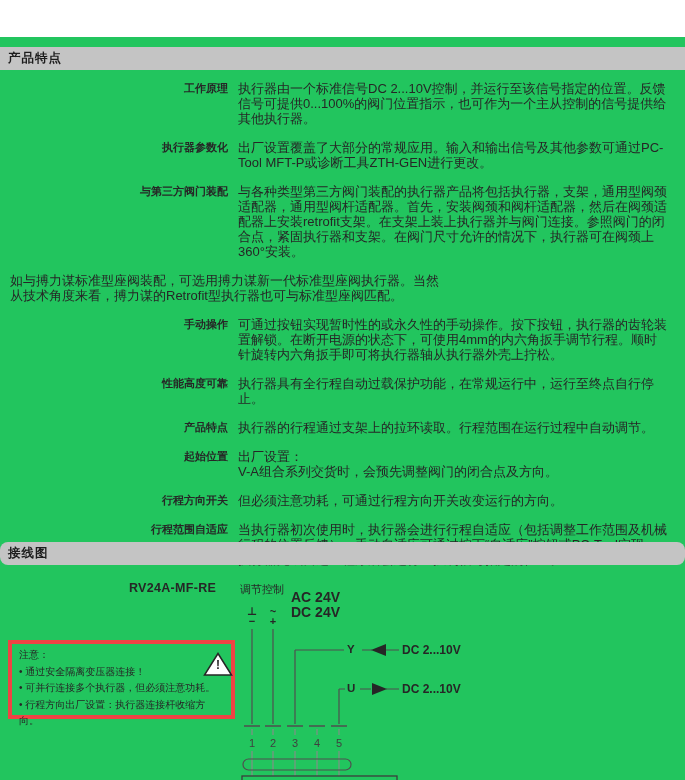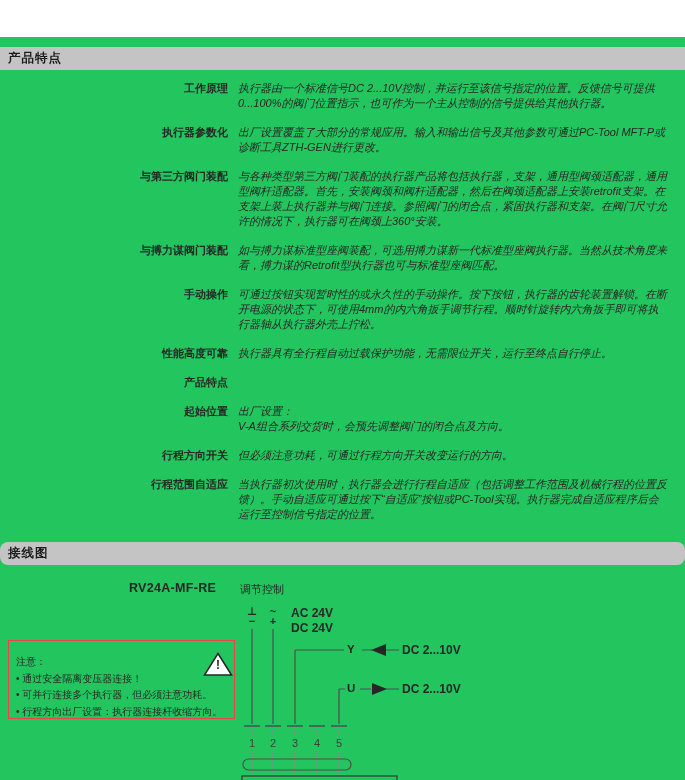--- a/index.html
+++ b/index.html
@@ -8,45 +8,45 @@
   .section-bar{position:absolute;left:0;width:685px;height:23px;background:#c4c4c4;
         box-sizing:border-box;display:flex;align-items:center;padding-left:8px;}
   .section-bar .bar-title{font-size:12.5px;font-weight:bold;color:#1d1d1d;letter-spacing:1px;}
   .bar-features{top:10px;}
   .bar-wiring{top:505px;border-radius:8px;}
 
   .features{position:absolute;top:44px;left:0;width:668px;}
   .feature-row{display:flex;margin-bottom:14px;}
   .feature-label{width:228px;flex-shrink:0;text-align:right;font-weight:bold;
         font-size:11px;line-height:15px;}
-  .feature-text{margin-left:10px;width:430px;font-size:11px;line-height:15px;
-        white-space:pre-line;font-style:italic;}
+  .feature-text{margin-left:10px;width:430px;font-size:13px;line-height:15px;
+        white-space:pre-line;}
 
   .diagram{position:absolute;top:540px;left:0;width:685px;height:240px;}
   .diagram svg.art{position:absolute;left:0;top:0;}
   .abs{position:absolute;}
   .model{left:129px;top:4px;font-weight:bold;font-size:12.5px;letter-spacing:.3px;}
   .mode{left:240px;top:5px;font-size:11px;}
   .sym{width:18px;text-align:center;font-size:11px;font-weight:bold;line-height:10px;}
   .sym span{display:block;}
   .sym-t1{left:243px;top:29px;}
   .sym-t2{left:264px;top:29px;}
   .sym-b1{left:243px;top:202px;}
   .sym-b2{left:264px;top:202px;}
-  .power{left:291px;top:29px;font-weight:bold;font-size:12px;line-height:15px;}
+  .power{left:291px;top:13px;font-weight:bold;font-size:14px;line-height:15px;}
   .power span{display:block;}
   .sig-label{font-weight:bold;font-size:11.5px;line-height:13px;}
   .sig-val{font-weight:bold;font-size:12px;line-height:13px;}
   .y-label{left:347px;top:66px;}
   .y-val{left:402px;top:67px;}
   .u-label{left:347px;top:105px;}
   .u-val{left:402px;top:106px;}
 
-  .note-box{left:8px;top:63px;width:227px;height:79px;border:1px solid #ef4444;
-        box-sizing:border-box;padding:13px 7px;font-size:10px;line-height:16.5px;}
+  .note-box{left:8px;top:63px;width:227px;height:79px;border:4px solid #ef4444;
+        box-sizing:border-box;padding:3px 7px;font-size:10px;line-height:16.5px;}
   .note-title{font-weight:normal;}
   .warning{left:203px;top:74px;width:30px;height:26px;}
   .warning .bang{position:absolute;left:0;top:7px;width:30px;text-align:center;
         font-size:12px;font-weight:bold;color:#262626;}
 
   .tnum{top:160px;width:16px;text-align:center;font-size:11px;color:#3f3f3f;}
   .tnum-1{left:244px;} .tnum-2{left:265px;} .tnum-3{left:287px;}
   .tnum-4{left:309px;} .tnum-5{left:331px;}
 </style>
 </head>
@@ -65,33 +65,33 @@
     </div>
     <div class="feature-row">
       <div class="feature-label">执行器参数化</div>
       <div class="feature-text">出厂设置覆盖了大部分的常规应用。输入和输出信号及其他参数可通过PC-Tool MFT-P或诊断工具ZTH-GEN进行更改。</div>
     </div>
     <div class="feature-row">
       <div class="feature-label">与第三方阀门装配</div>
       <div class="feature-text">与各种类型第三方阀门装配的执行器产品将包括执行器，支架，通用型阀颈适配器，通用型阀杆适配器。首先，安装阀颈和阀杆适配器，然后在阀颈适配器上安装retrofit支架。在支架上装上执行器并与阀门连接。参照阀门的闭合点，紧固执行器和支架。在阀门尺寸允许的情况下，执行器可在阀颈上360°安装。</div>
     </div>
     <div class="feature-row">
-      <div class="feature-label">与搏力谋阀门装配</div>
       <div class="feature-text">如与搏力谋标准型座阀装配，可选用搏力谋新一代标准型座阀执行器。当然从技术角度来看，搏力谋的Retrofit型执行器也可与标准型座阀匹配。</div>
     </div>
     <div class="feature-row">
       <div class="feature-label">手动操作</div>
       <div class="feature-text">可通过按钮实现暂时性的或永久性的手动操作。按下按钮，执行器的齿轮装置解锁。在断开电源的状态下，可使用4mm的内六角扳手调节行程。顺时针旋转内六角扳手即可将执行器轴从执行器外壳上拧松。</div>
     </div>
     <div class="feature-row">
       <div class="feature-label">性能高度可靠</div>
-      <div class="feature-text">执行器具有全行程自动过载保护功能，无需限位开关，运行至终点自行停止。</div>
+      <div class="feature-text">执行器具有全行程自动过载保护功能，在常规运行中，运行至终点自行停止。</div>
     </div>
     <div class="feature-row">
       <div class="feature-label">产品特点</div>
+      <div class="feature-text">执行器的行程通过支架上的拉环读取。行程范围在运行过程中自动调节。</div>
     </div>
     <div class="feature-row">
       <div class="feature-label">起始位置</div>
       <div class="feature-text">出厂设置：
 V-A组合系列交货时，会预先调整阀门的闭合点及方向。</div>
     </div>
     <div class="feature-row">
       <div class="feature-label">行程方向开关</div>
       <div class="feature-text">但必须注意功耗，可通过行程方向开关改变运行的方向。</div>
     </div>

